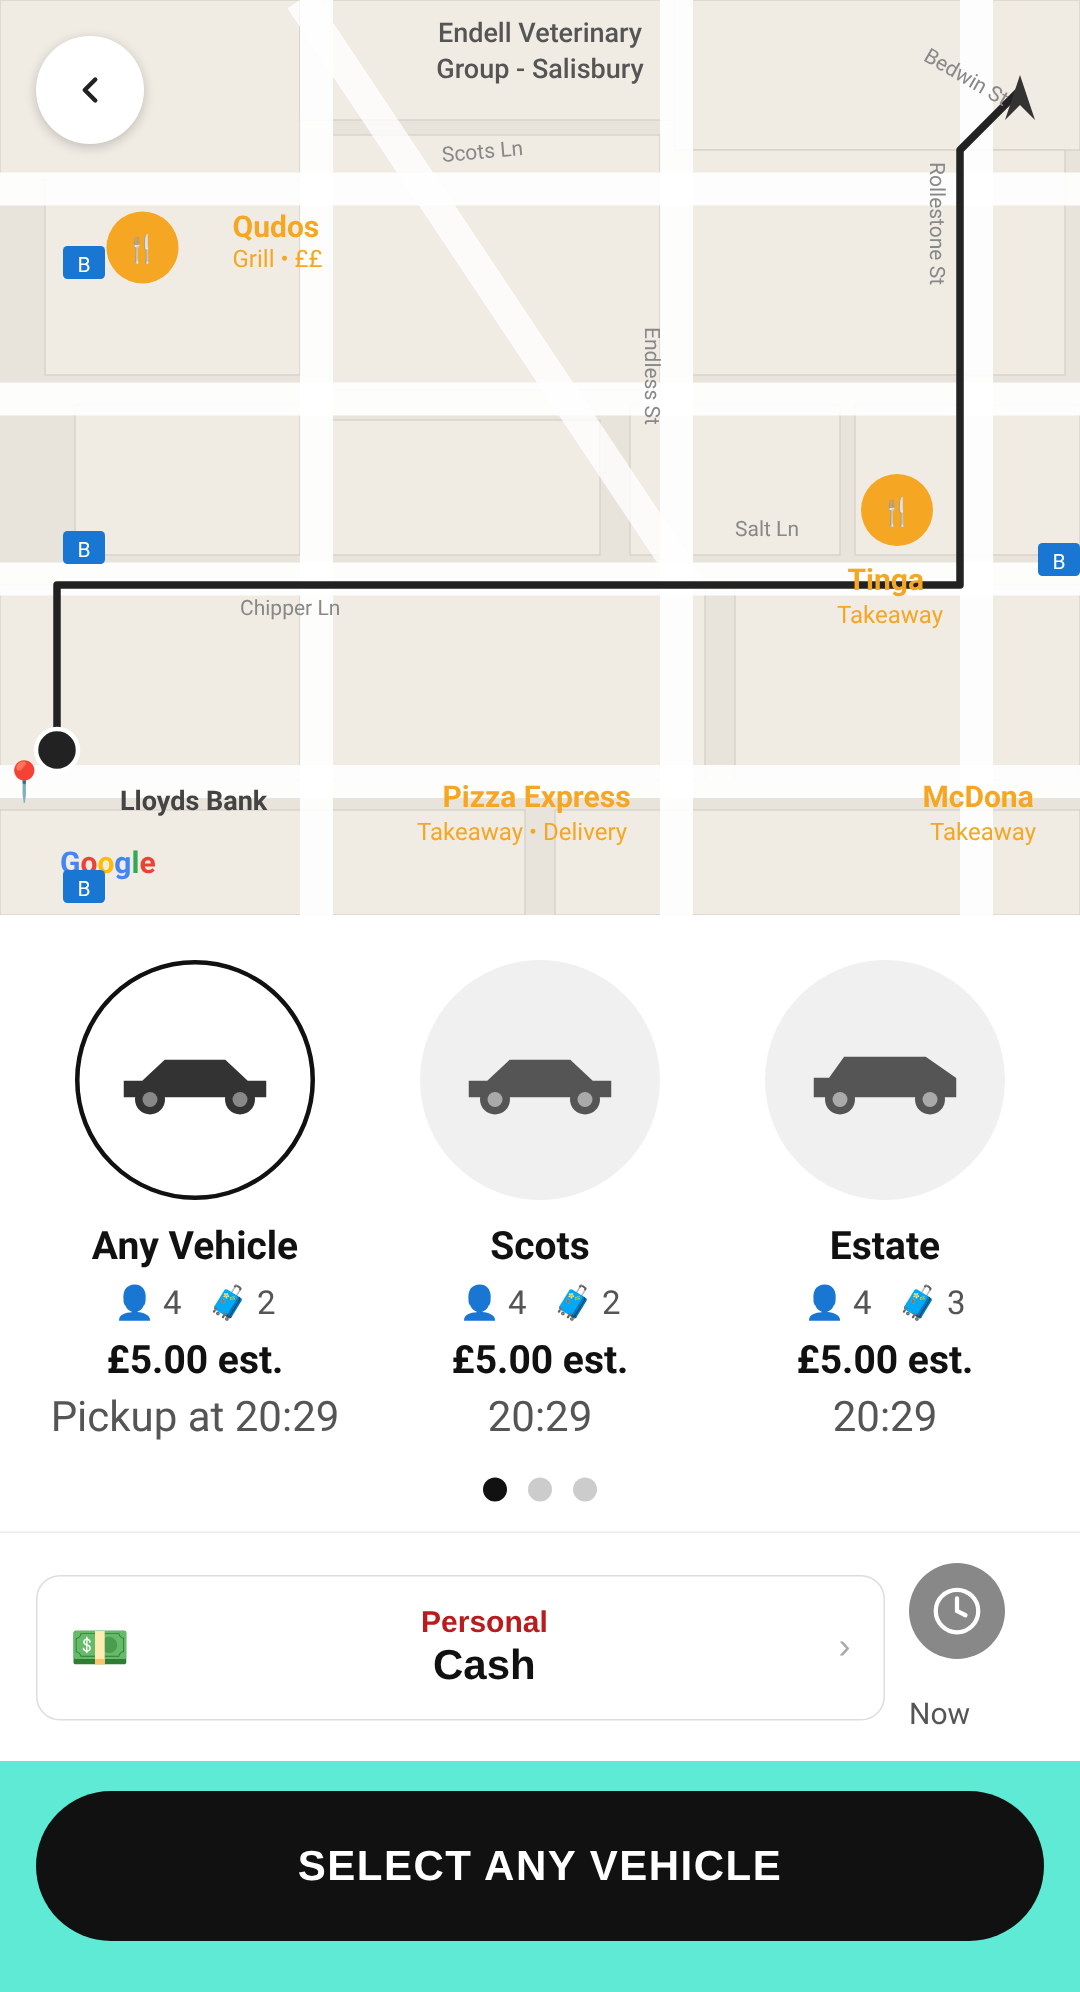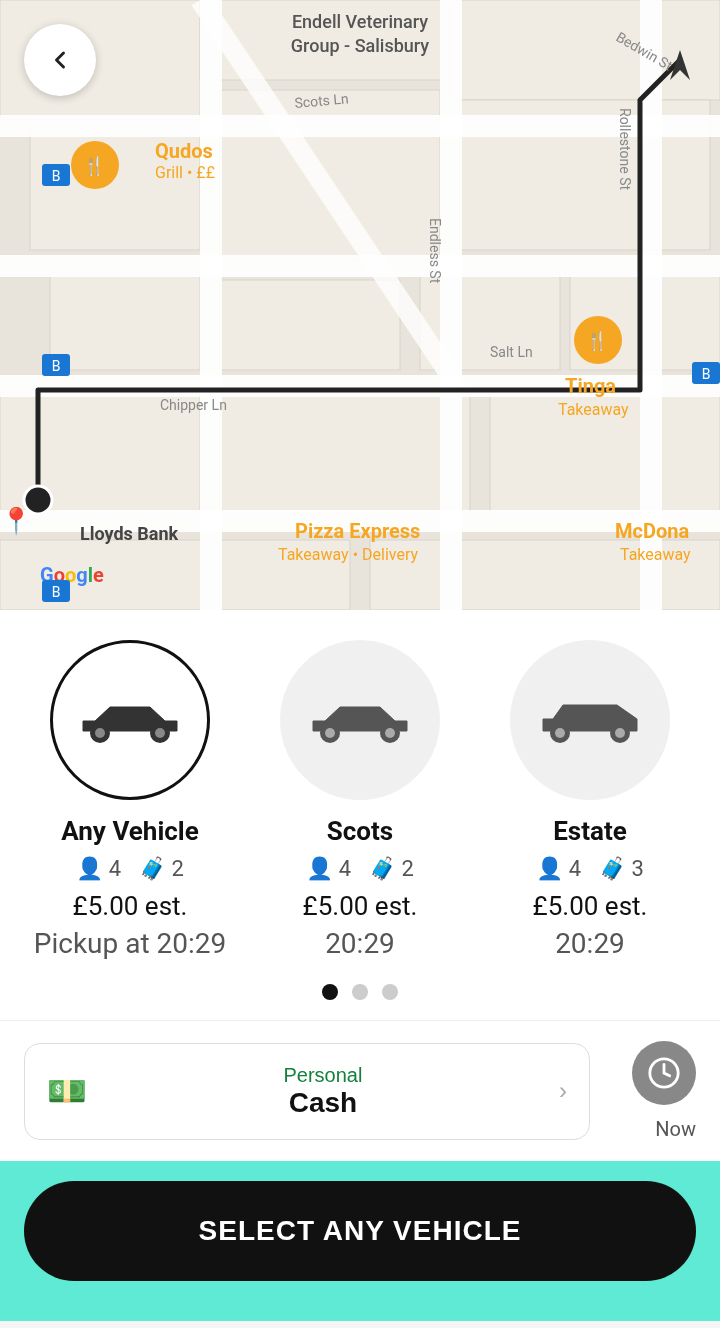--- a/index.html
+++ b/index.html
@@ -108,21 +108,21 @@
     }
 
     .stat-item {
       display: flex;
       align-items: center;
       gap: 5px;
     }
 
     .vehicle-price {
       font-size: 26px;
-      font-weight: 400;
+      font-weight: 700;
       color: #111;
       margin-bottom: 6px;
     }
 
     .vehicle-time {
       font-size: 28px;
       color: #555;
     }
 
     
@@ -169,39 +169,40 @@
     .payment-icon {
       font-size: 32px;
     }
 
     .payment-text {
       flex: 1;
     }
 
     .payment-label {
       font-size: 20px;
-      color: #15803d;
+      color: #b91c1c;
+      font-weight: bold;
     }
 
     .payment-value {
       font-size: 28px;
       font-weight: 700;
       color: #111;
     }
 
     .payment-chevron {
       font-size: 24px;
       color: #aaa;
     }
 
     .control-button {
       display: flex;
       flex-direction: column;
-      align-items: flex-end;
-      gap: 12px;
+      align-items: flex-start;
+      gap: 24px;
       cursor: pointer;
       min-width: 90px;
     }
 
     .control-icon-circle {
       width: 64px;
       height: 64px;
       border-radius: 50%;
       background: #888;
       display: flex;

